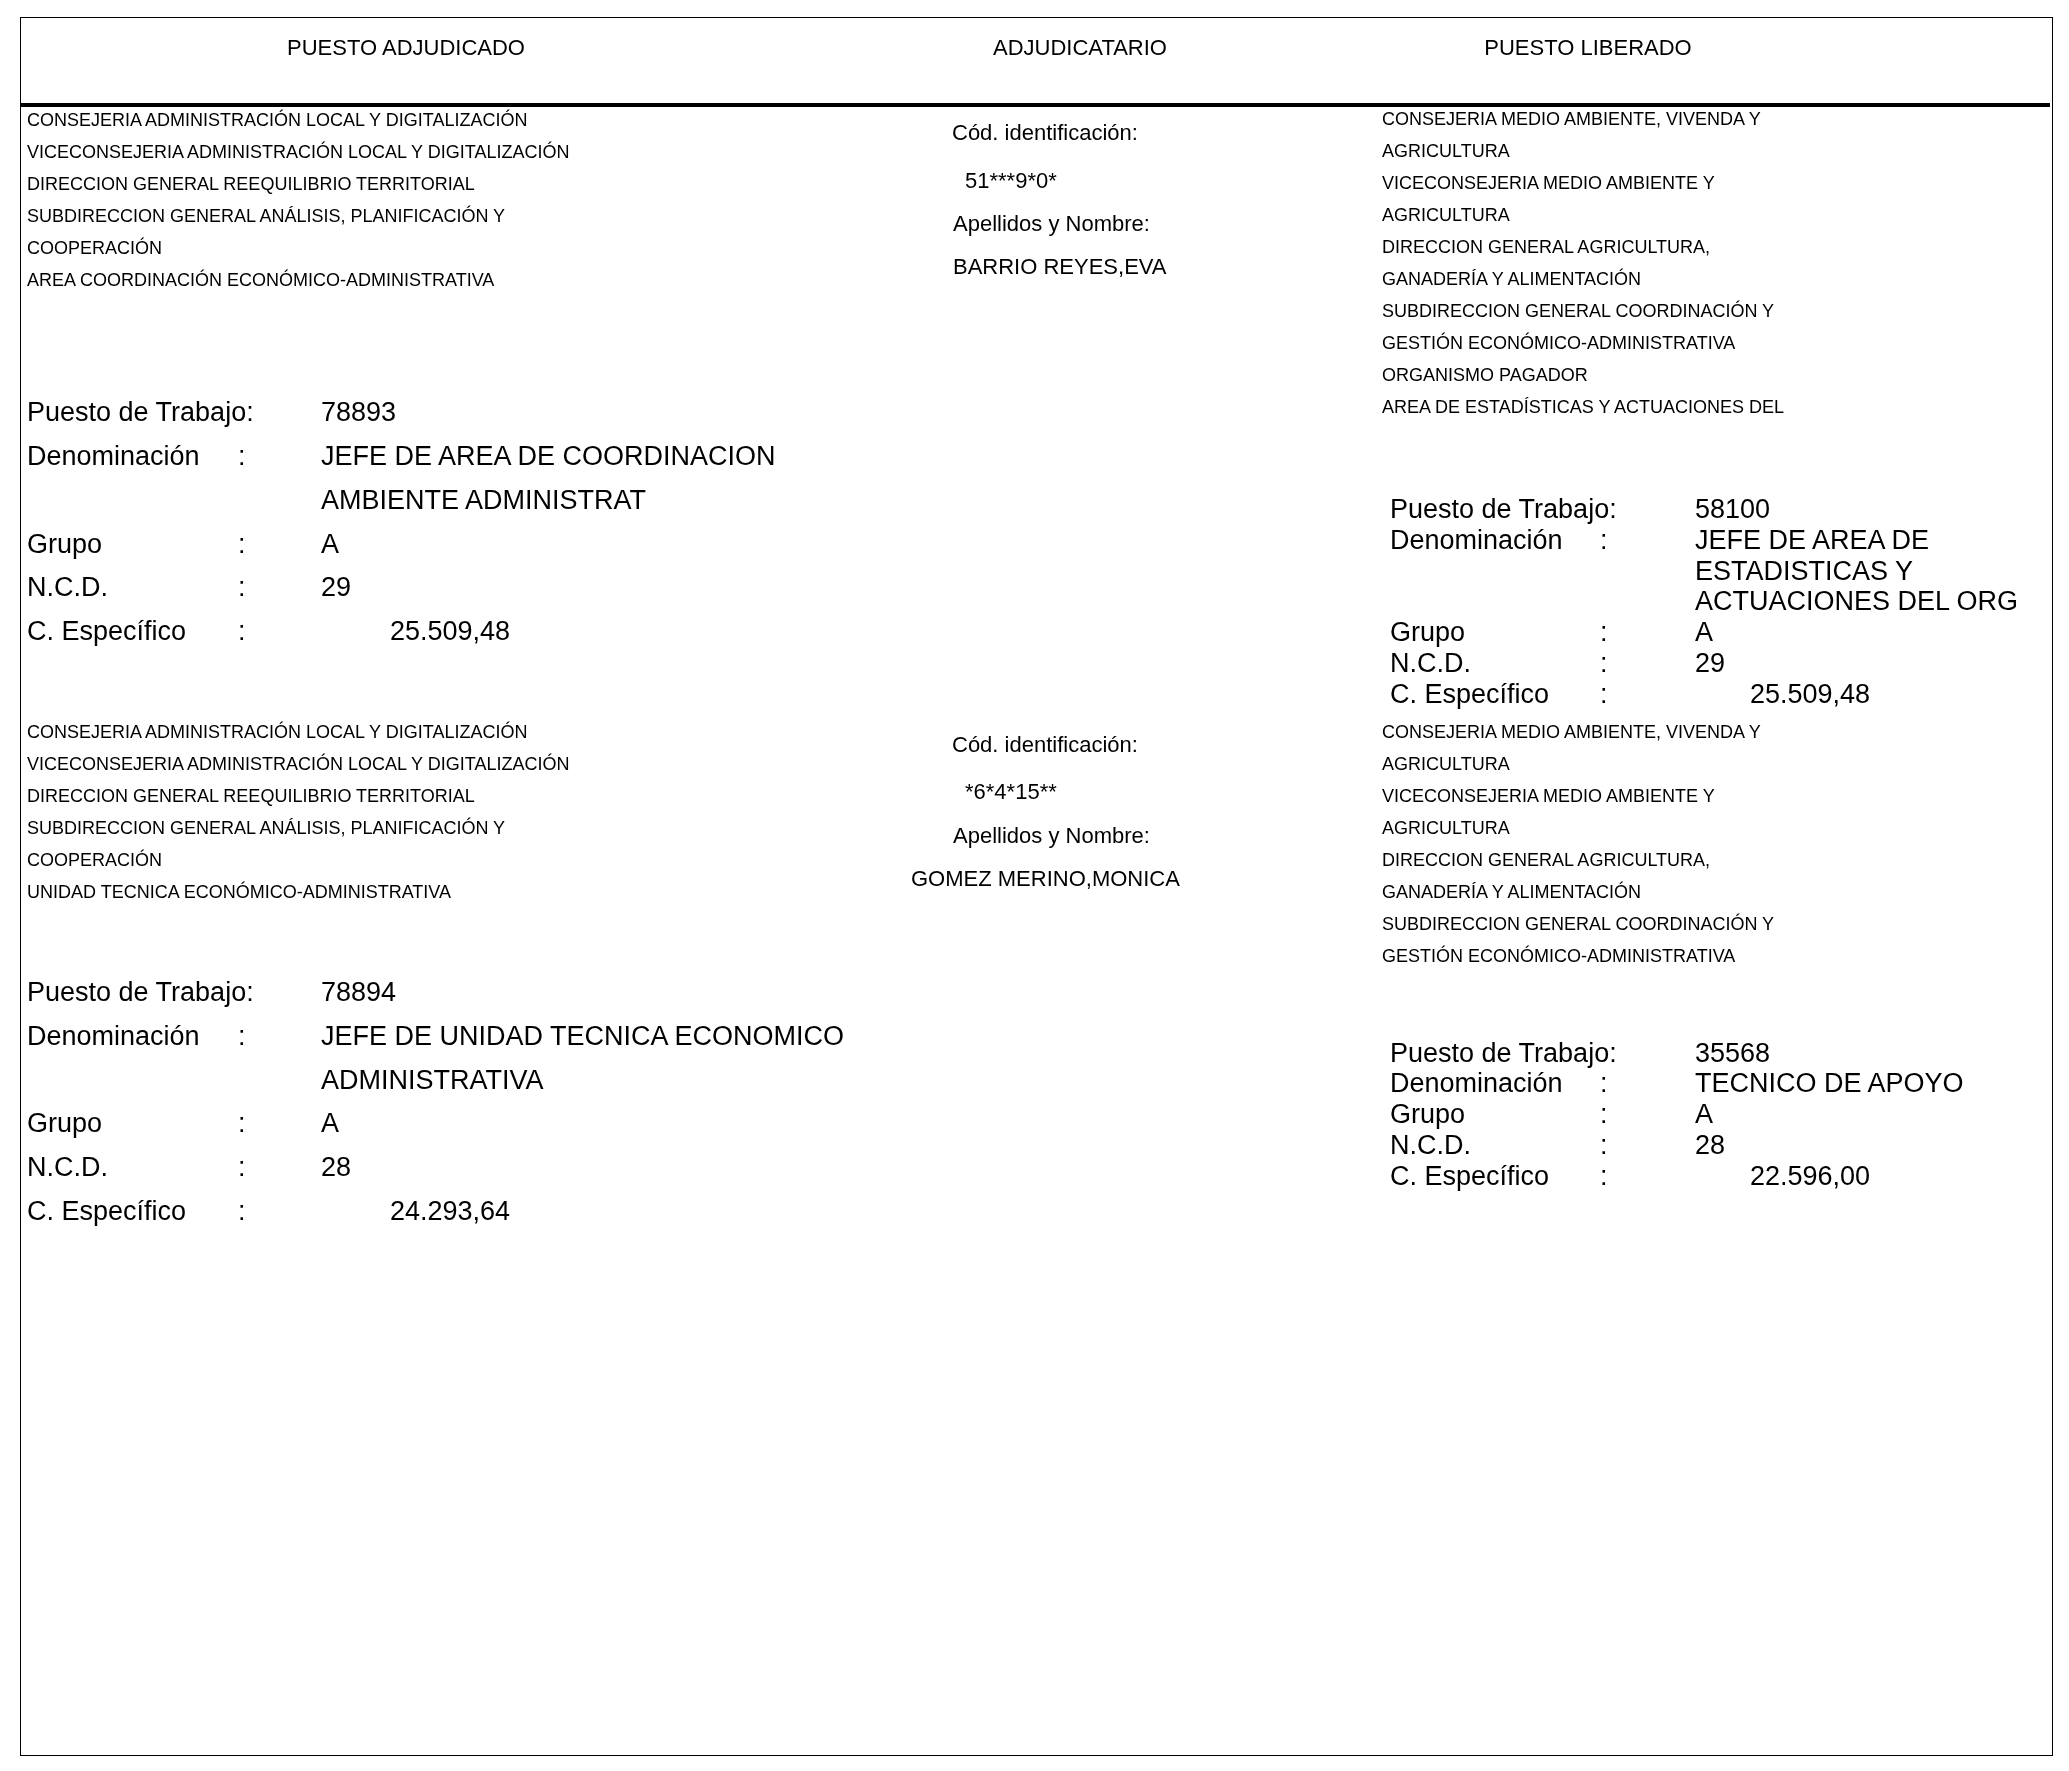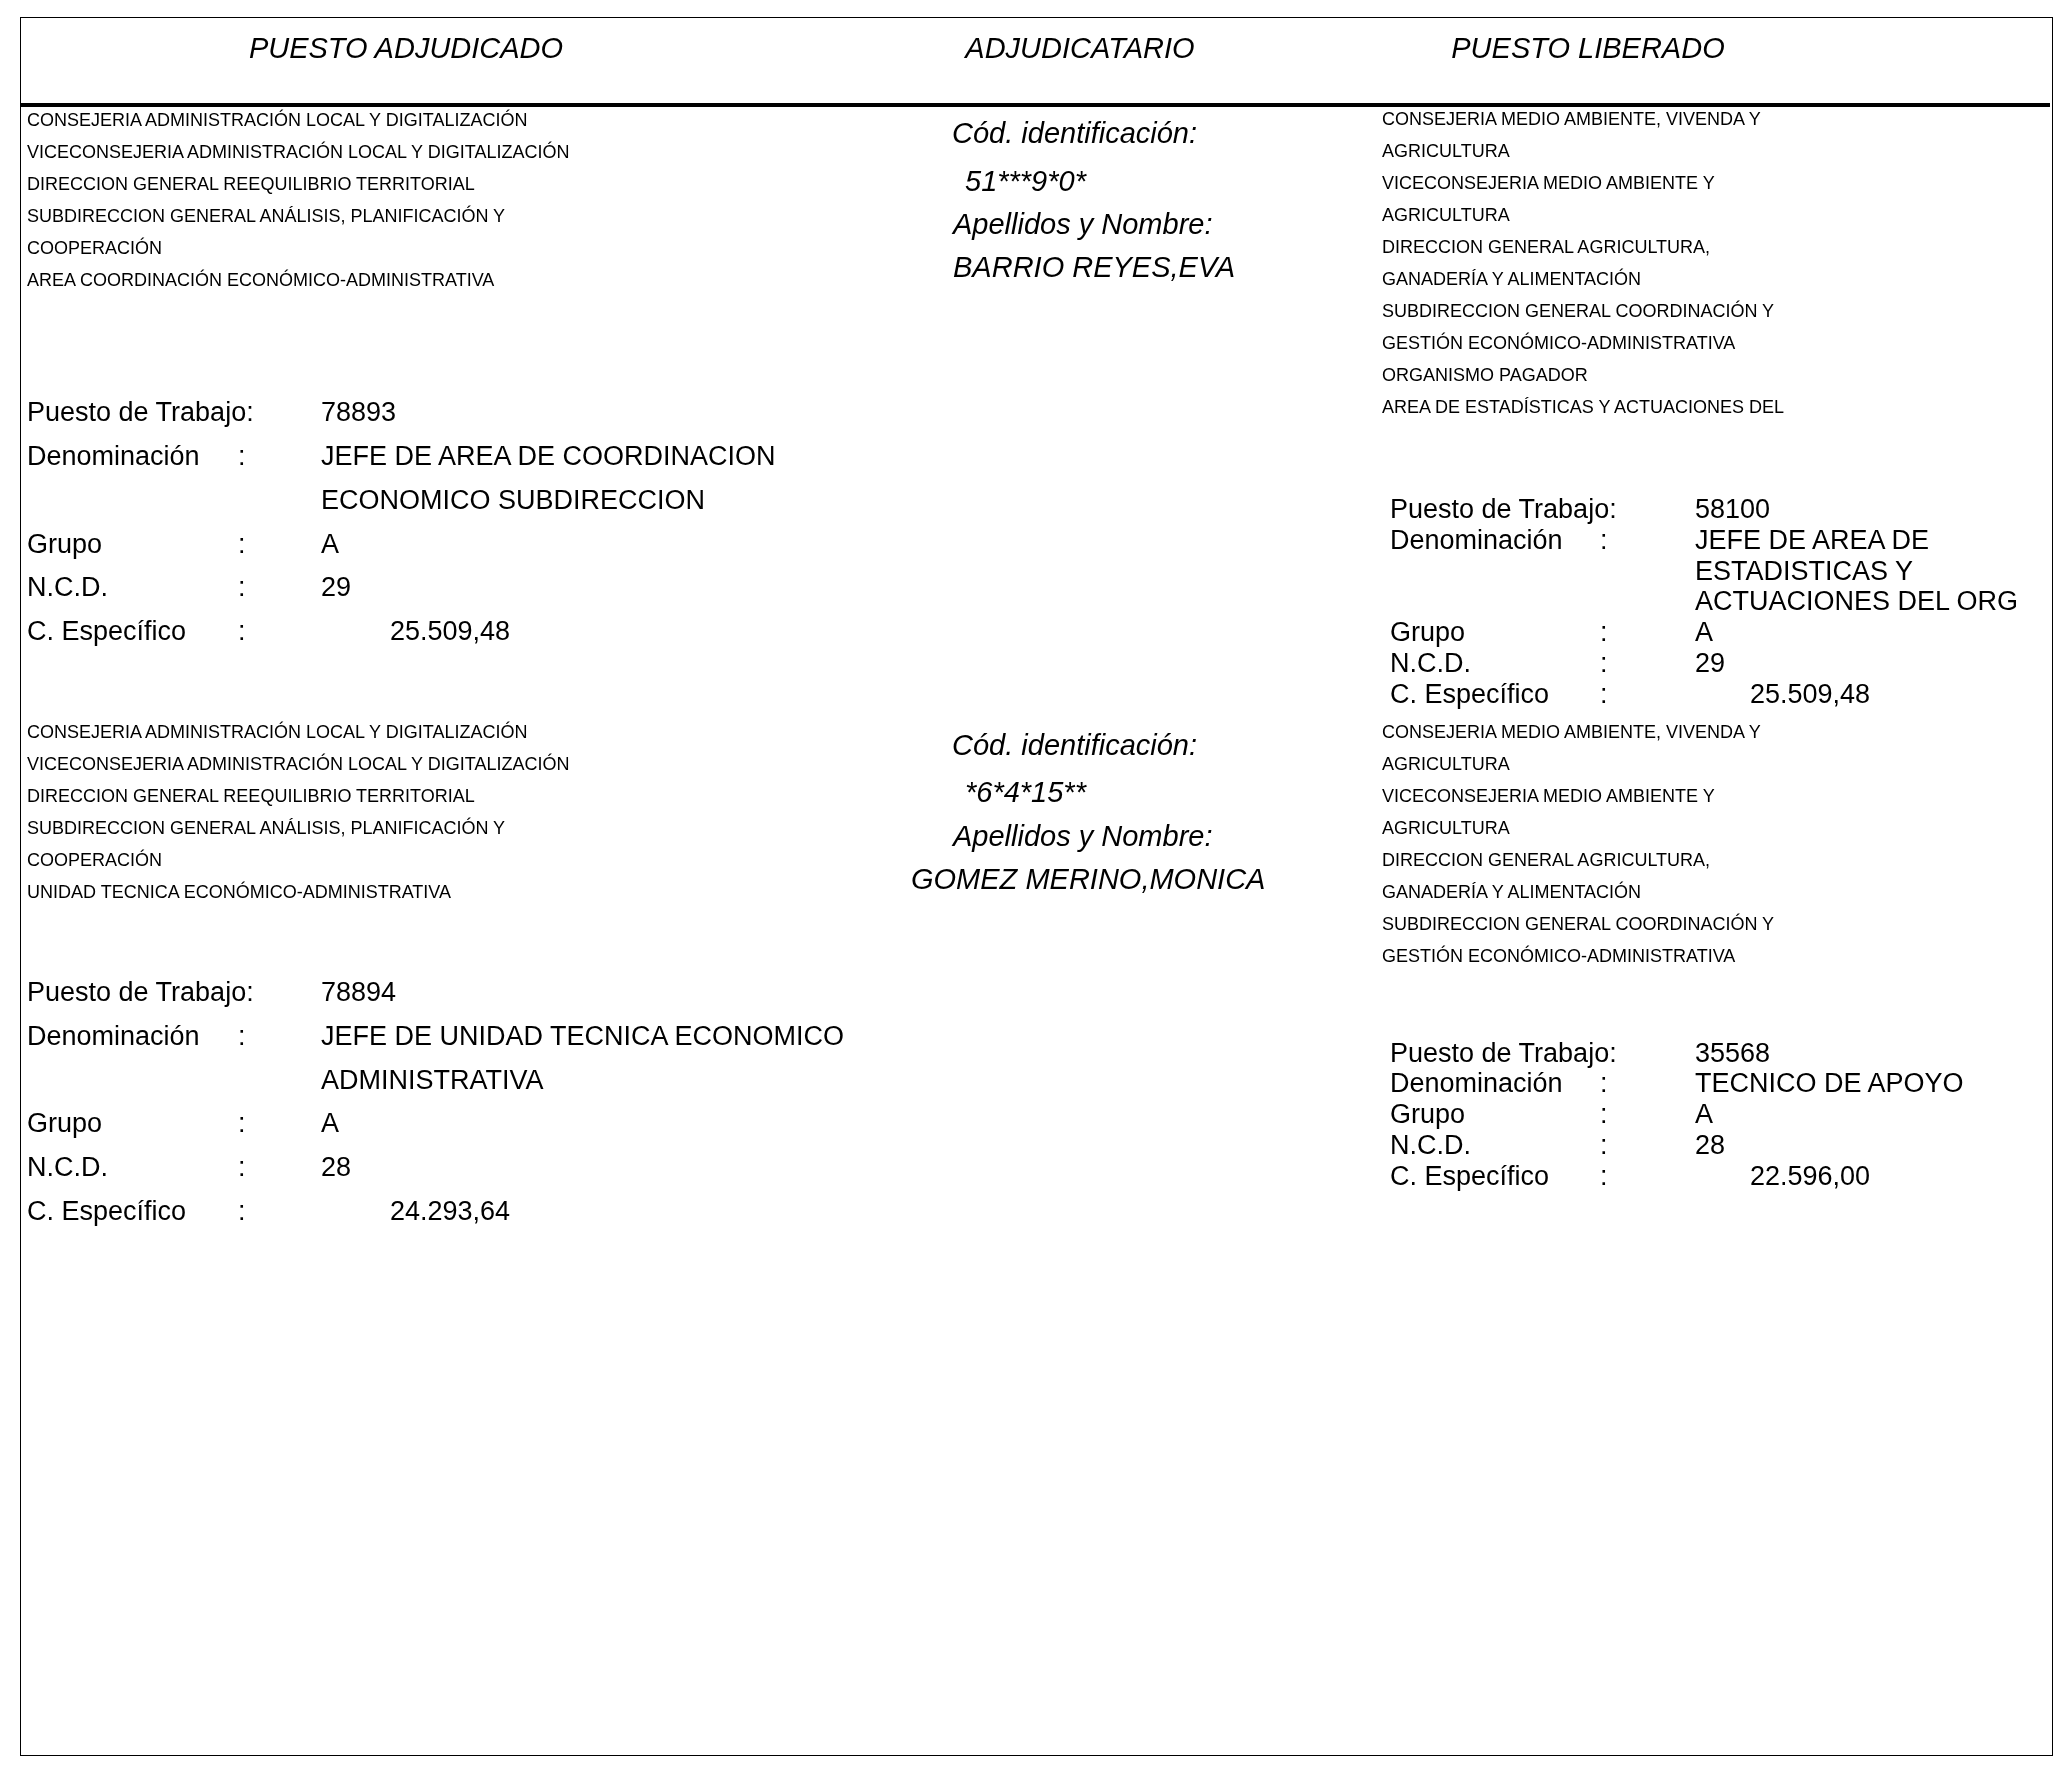--- a/index.html
+++ b/index.html
@@ -9,21 +9,21 @@
     overflow:hidden;
   }
   .frame{
     position:absolute;left:19.6px;top:17px;width:2033px;height:1739px;
     border:1.9px solid #000;box-sizing:border-box;background:transparent;
   }
   .hrule{
     position:absolute;left:21.4px;top:103px;width:2029px;height:3.7px;background:#000;
   }
   .t{
-    position:absolute;font-size:29px;line-height:32px;white-space:nowrap;font-style:italic;
+    position:absolute;font-size:22px;line-height:32px;white-space:nowrap;
   }
   .ctr{transform:translateX(-50%);}
   .org{
     position:absolute;font-size:18px;line-height:32px;white-space:nowrap;
   }
   .row{
     position:absolute;width:559px;height:32px;font-size:27px;line-height:32px;
   }
   .row .lbl{position:absolute;left:0;top:0;white-space:nowrap;text-align:center;}
   .row .cln{position:absolute;top:0;}
@@ -60,21 +60,21 @@
   <div class="row colL" style="left:27px;top:396px">
     <span class="lbl">Puesto de Trabajo:</span>
     <span class="val">78893</span>
   </div>
   <div class="row colL" style="left:27px;top:440px">
     <span class="lbl">Denominación</span>
     <span class="cln">:</span>
     <span class="val">JEFE DE AREA DE COORDINACION</span>
   </div>
   <div class="row colL" style="left:27px;top:484px">
-    <span class="val">ECONOMICO SUBDIRECCION</span>
+    <span class="val">AMBIENTE ADMINISTRAT</span>
   </div>
   <div class="row colL" style="left:27px;top:528px">
     <span class="lbl">Grupo</span>
     <span class="cln">:</span>
     <span class="val">A</span>
   </div>
   <div class="row colL" style="left:27px;top:571px">
     <span class="lbl">N.C.D.</span>
     <span class="cln">:</span>
     <span class="val">29</span>

